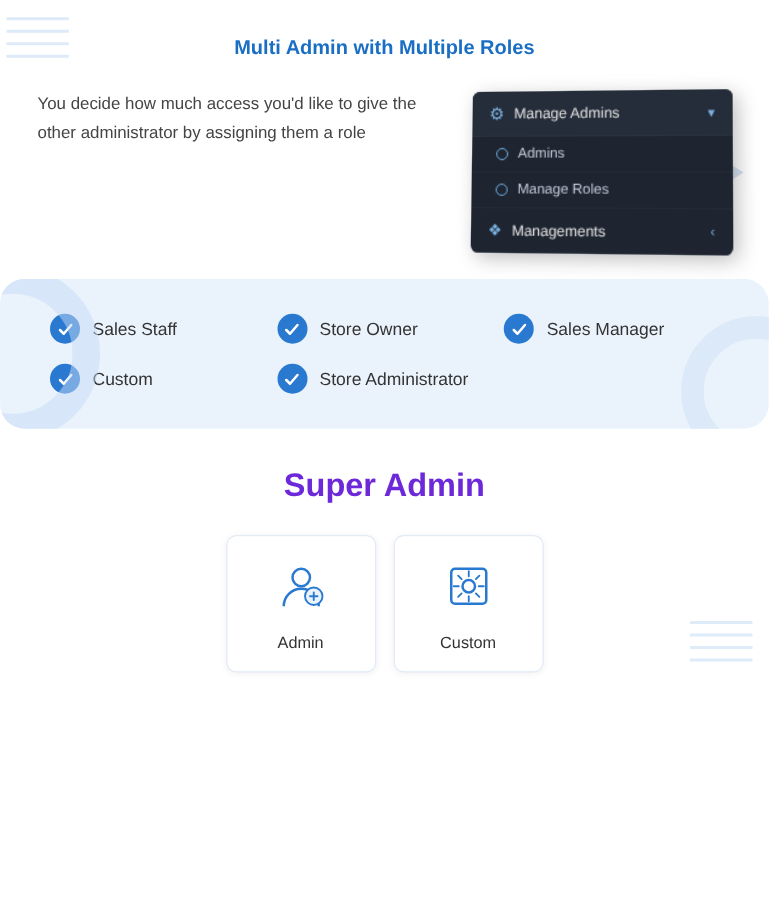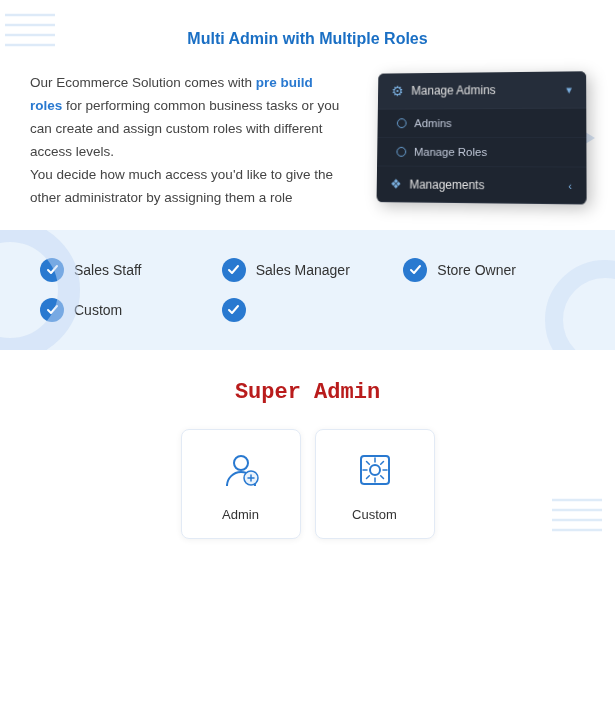--- a/index.html
+++ b/index.html
@@ -135,20 +135,21 @@
       stroke: #4a90d9;
       stroke-width: 2.5;
     }
 
     
     .section-roles {
       background: #eaf3fc;
       padding: 28px 40px;
       position: relative;
       overflow: hidden;
+      border-radius: 20px;
     }
 
     .roles-grid {
       display: grid;
       grid-template-columns: repeat(3, 1fr);
       row-gap: 16px;
       column-gap: 10px;
     }
 
     .role-item {
@@ -200,25 +201,24 @@
     }
 
     
     .section-super {
       padding: 30px 20px 30px 20px;
       text-align: center;
       position: relative;
     }
 
     .section-super-title {
-      font-size: 22px;
+      font-size: 26px;
       font-weight: 800;
-      color: #b91c1c;
+      color: #6d28d9;
       margin-bottom: 24px;
-      font-family: Liberation Mono, monospace;
     }
 
     .cards-row {
       display: flex;
       justify-content: center;
       gap: 14px;
     }
 
     .card {
       background: #fff;
@@ -264,23 +264,20 @@
       <line x1="0" y1="20" x2="50" y2="20"></line>
       <line x1="0" y1="30" x2="50" y2="30"></line>
       <line x1="0" y1="40" x2="50" y2="40"></line>
     </svg>
   </div>
 
   <h1 class="section-title">Multi Admin with Multiple Roles</h1>
 
   <div class="content-row">
     <div class="text-col">
-      <p>
-        <span>Our Ecommerce Solution comes with </span><span class="link-text">pre build roles</span><span> for performing common business tasks or you can create and assign custom roles with different access levels.</span>
-      </p>
       <p style="margin-top:0;">You decide how much access you'd like to give the other administrator by assigning them a role</p>
     </div>
 
     <div class="image-col">
 
       <div class="triangle-deco"></div>
 
       <div class="admin-panel">
 
         <div class="admin-panel-row header-row">
@@ -327,47 +324,48 @@
       </div>
       <span>Sales Staff</span>
     </div>
 
     <div class="role-item">
       <div class="check-circle">
         <svg viewBox="0 0 13 13" fill="none">
             <polyline points="2,7 5,10 11,3" stroke="white" stroke-width="2" stroke-linecap="round" stroke-linejoin="round"></polyline>
           </svg>
       </div>
-      <span>Sales Manager</span>
+      <span>Store Owner</span>
     </div>
 
     <div class="role-item">
       <div class="check-circle">
         <svg viewBox="0 0 13 13" fill="none">
             <polyline points="2,7 5,10 11,3" stroke="white" stroke-width="2" stroke-linecap="round" stroke-linejoin="round"></polyline>
           </svg>
       </div>
-      <span>Store Owner</span>
+      <span>Sales Manager</span>
     </div>
 
     <div class="role-item">
       <div class="check-circle">
         <svg viewBox="0 0 13 13" fill="none">
             <polyline points="2,7 5,10 11,3" stroke="white" stroke-width="2" stroke-linecap="round" stroke-linejoin="round"></polyline>
           </svg>
       </div>
       <span>Custom</span>
     </div>
 
     <div class="role-item">
       <div class="check-circle">
         <svg viewBox="0 0 13 13" fill="none">
             <polyline points="2,7 5,10 11,3" stroke="white" stroke-width="2" stroke-linecap="round" stroke-linejoin="round"></polyline>
           </svg>
       </div>
+      <span>Store Administrator</span>
     </div>
 
   </div>
 </div>
 
 <div class="section-super">
 
   <div class="deco-lines-br">
     <svg width="55" height="55">
       <line x1="0" y1="10" x2="50" y2="10" stroke="#4a90d9" stroke-width="2.5"></line>

